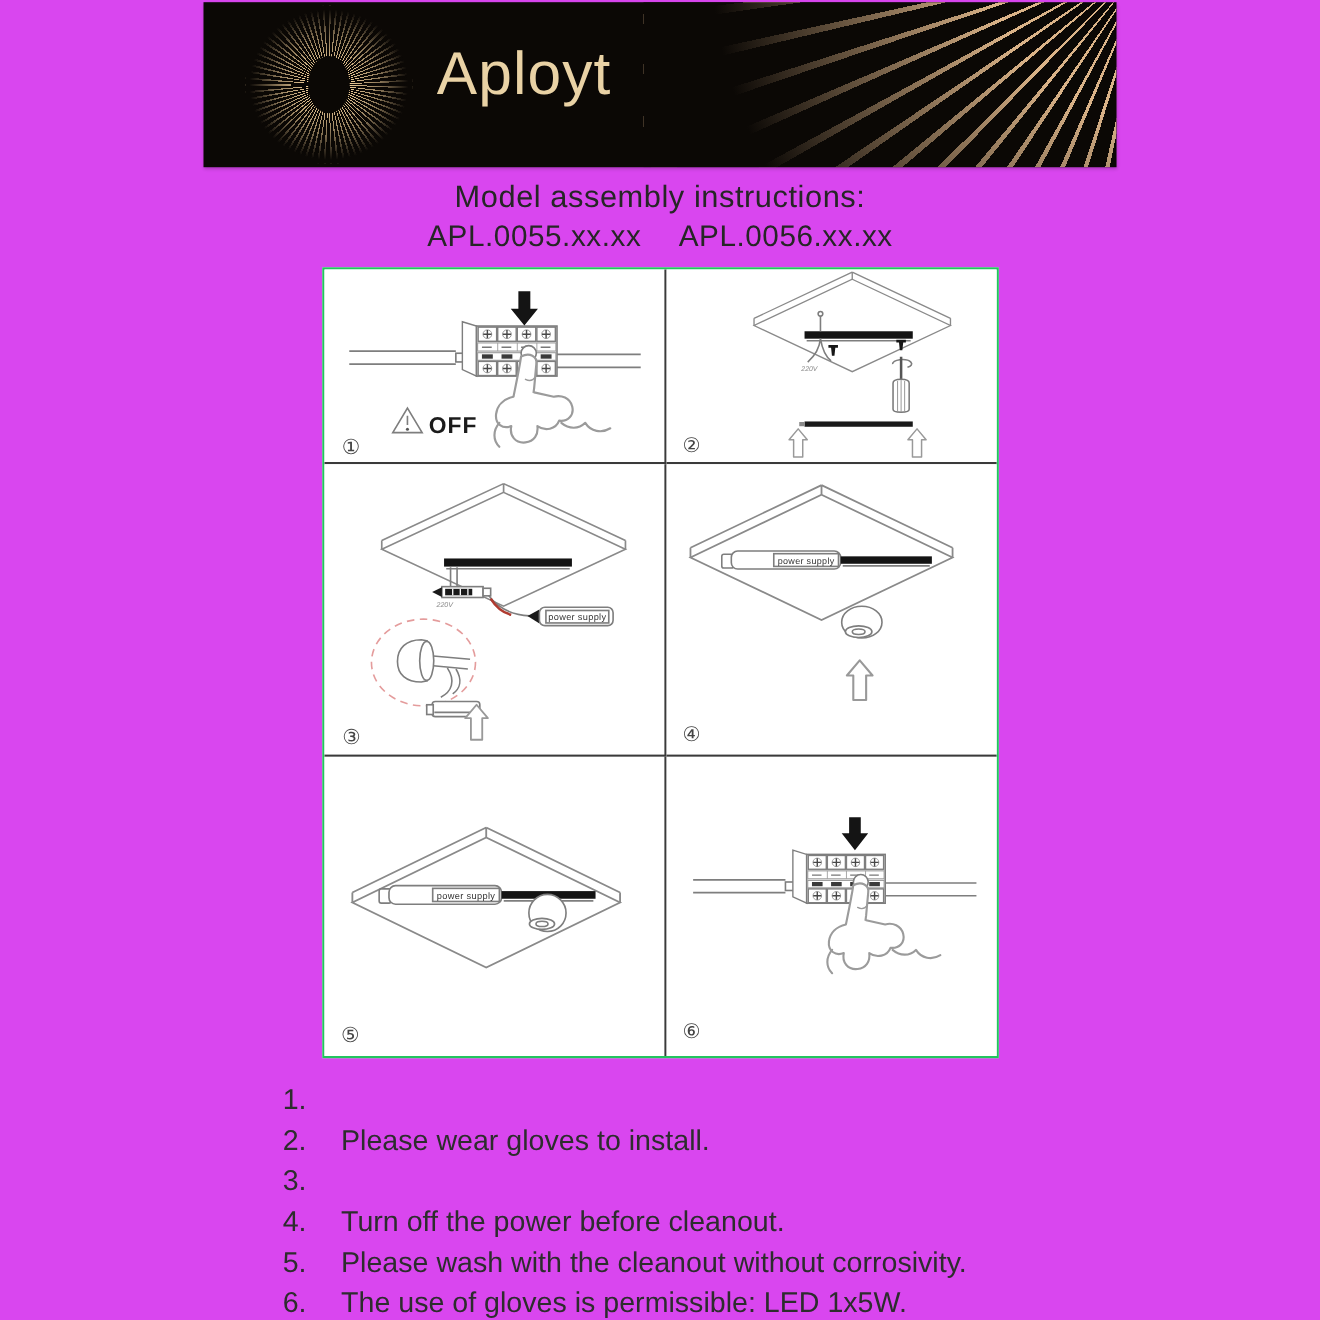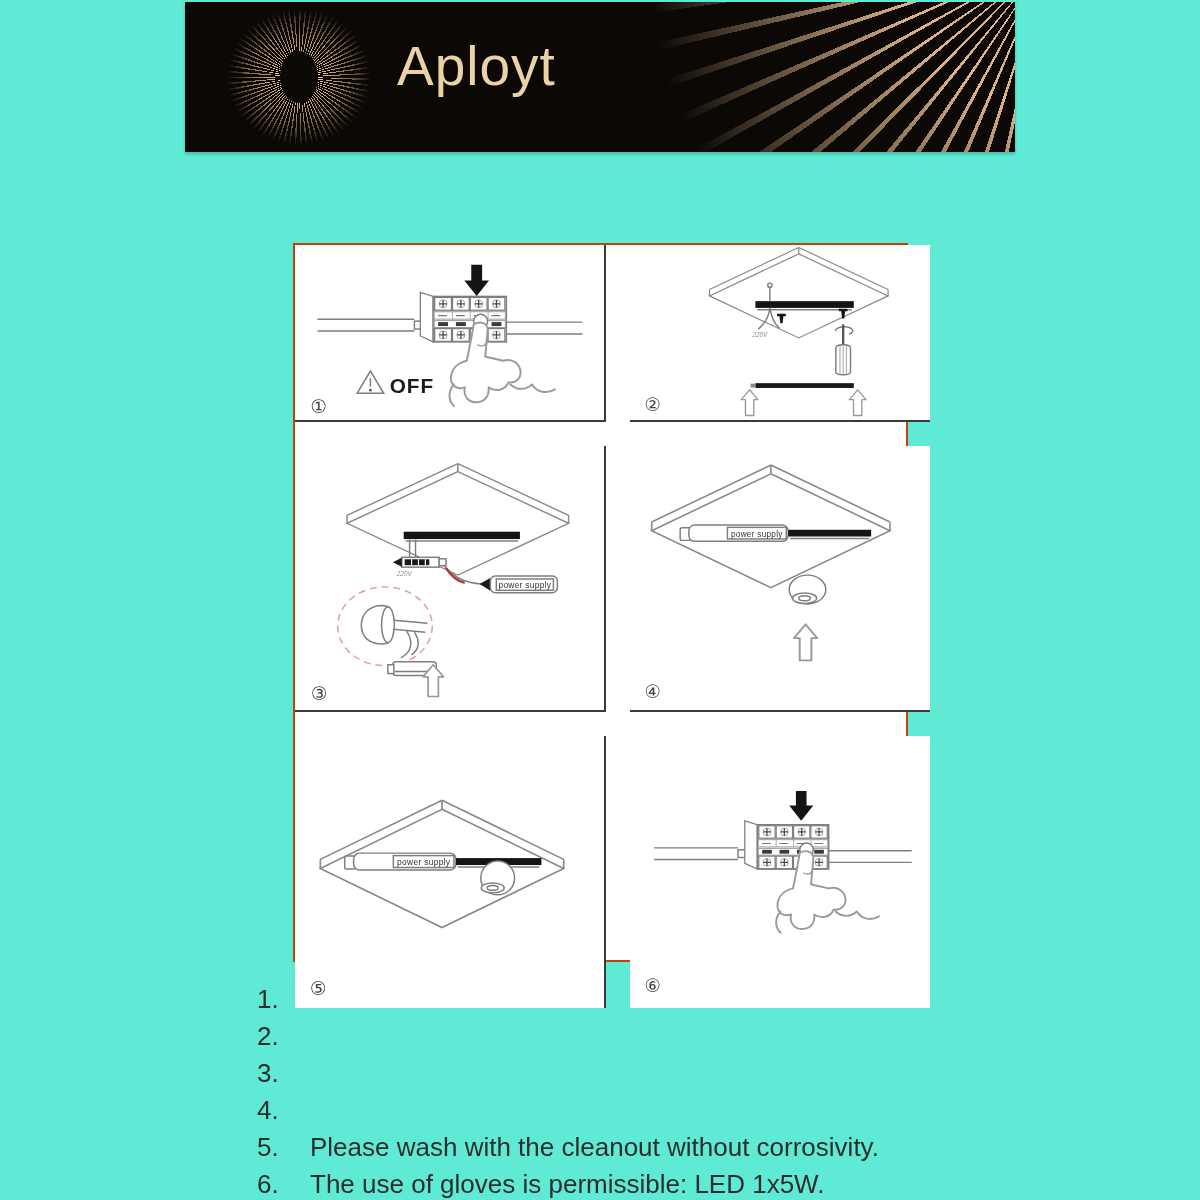--- a/index.html
+++ b/index.html
@@ -1,16 +1,16 @@
 <!DOCTYPE html>
 <html><head>
 <meta charset="utf-8">
 <style>
   html,body{margin:0;padding:0;background:#fff;}
-  .page{position:relative;width:1200px;height:1200px;background:#5eead4;overflow:hidden;
+  .page{position:relative;width:1200px;height:1200px;background:#d946ef;overflow:hidden;
         font-family:"Liberation Sans",sans-serif;color:#2d2d2d;}
 
   
   .banner{position:absolute;left:185px;top:2px;width:830px;height:150px;background:#0b0805;
           overflow:hidden;box-shadow:0 2px 3px rgba(0,0,0,.22);}
   .sunburst{position:absolute;left:38px;top:3px;width:152px;height:144px;}
   .sunburst .rays-oval{position:absolute;inset:0;border-radius:50%;
       background:
         radial-gradient(closest-side, rgba(11,8,5,0) 26%, rgba(11,8,5,.45) 62%, #0b0805 95%),
         repeating-conic-gradient(#eccb97 0deg 1.5deg, rgba(11,8,5,0) 1.5deg 4.8deg);}
@@ -24,22 +24,22 @@
         repeating-conic-gradient(from 100deg at 108% -30%, #dab388 0deg 1.1deg, rgba(11,8,5,0) 1.1deg 5.4deg);}
 
   
   .titleblock{position:absolute;left:0;top:163px;width:1200px;text-align:center;color:#262626;}
   .heading{font-size:28px;letter-spacing:.5px;}
   .models{font-size:27px;margin-top:5px;letter-spacing:.5px;}
   .models .m + .m{margin-left:34px;}
 
   
   .grid{position:absolute;left:293px;top:243px;width:615px;height:719px;
-        border:2px solid #c2410c;box-sizing:border-box;background:#fff;
-        display:grid;grid-template-columns:311px 300px;grid-template-rows:177px 266px 272px;gap:24px;}
+        border:2px solid #22c55e;box-sizing:border-box;background:#fff;
+        display:grid;grid-template-columns:311px 300px;grid-template-rows:177px 266px 272px;}
   .panel{position:relative;box-sizing:border-box;background:#fff;}
   .panel.br{border-right:2px solid #3a3a3a;}
   .panel.bb{border-bottom:2px solid #3a3a3a;}
   .panel svg{display:block;width:100%;height:100%;}
 
   
   .sk{stroke:#7e7e7e;fill:none;stroke-width:1.5;}
   .skf{stroke:#7e7e7e;fill:#fff;stroke-width:1.5;}
   text.num{font-size:19px;fill:#454545;font-family:"DejaVu Sans","Liberation Sans",sans-serif;}
   text.tiny{font-size:6.5px;fill:#8a8a8a;font-style:italic;}
@@ -108,20 +108,26 @@
 
   <div class="banner">
     <div class="sunburst">
       <div class="rays-oval"></div>
       <div class="core"></div>
     </div>
     <div class="brand">Aployt</div>
     <div class="corner-rays"></div>
   </div>
 
+  <div class="titleblock">
+    <div class="heading">Model assembly instructions:</div>
+    <div class="models">
+      <span class="m">APL.0055.xx.xx</span><span class="m">APL.0056.xx.xx</span>
+    </div>
+  </div>
 
   <div class="grid">
 
     <div class="panel br bb">
       <svg viewBox="0 0 311 177">
         <path class="sk" d="M22,75 H120 M22,87 H120 M213,78 H290 M213,90 H290"></path>
         <rect class="skf" x="120" y="77" width="19" height="8"></rect>
         <use href="#tblock" transform="translate(139,52)"></use>
         <path fill="#141414" d="M177.5,20 h11 v16 h7 L183,51.5 L170.5,36 h7 z"></path>
         <circle class="skf" cx="187" cy="77" r="7"></circle>
@@ -230,26 +236,28 @@
       </svg>
     </div>
   </div>
 
   <div class="instructions">
     <div class="irow">
       <span class="inum">1.</span>
     </div>
     <div class="irow">
       <span class="inum">2.</span>
+      <span class="itxt">Please wear gloves to install.</span>
     </div>
     <div class="irow">
       <span class="inum">3.</span>
     </div>
     <div class="irow">
       <span class="inum">4.</span>
+      <span class="itxt">Turn off the power before cleanout.</span>
     </div>
     <div class="irow">
       <span class="inum">5.</span>
       <span class="itxt">Please wash with the cleanout without corrosivity.</span>
     </div>
     <div class="irow">
       <span class="inum">6.</span>
       <span class="itxt">The use of gloves is permissible: LED 1x5W.</span>
     </div>
   </div>

